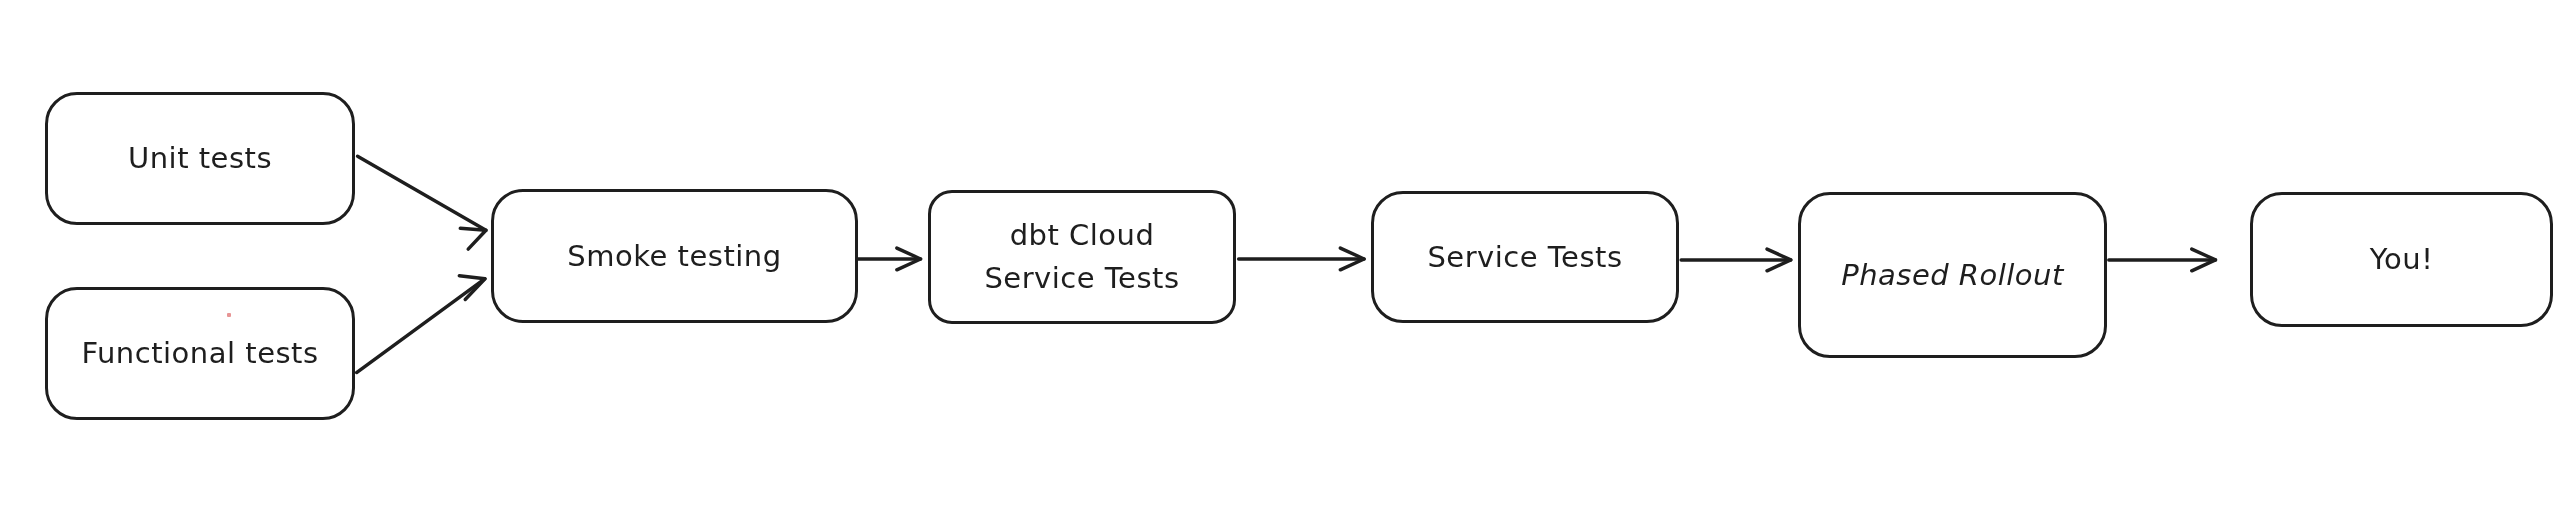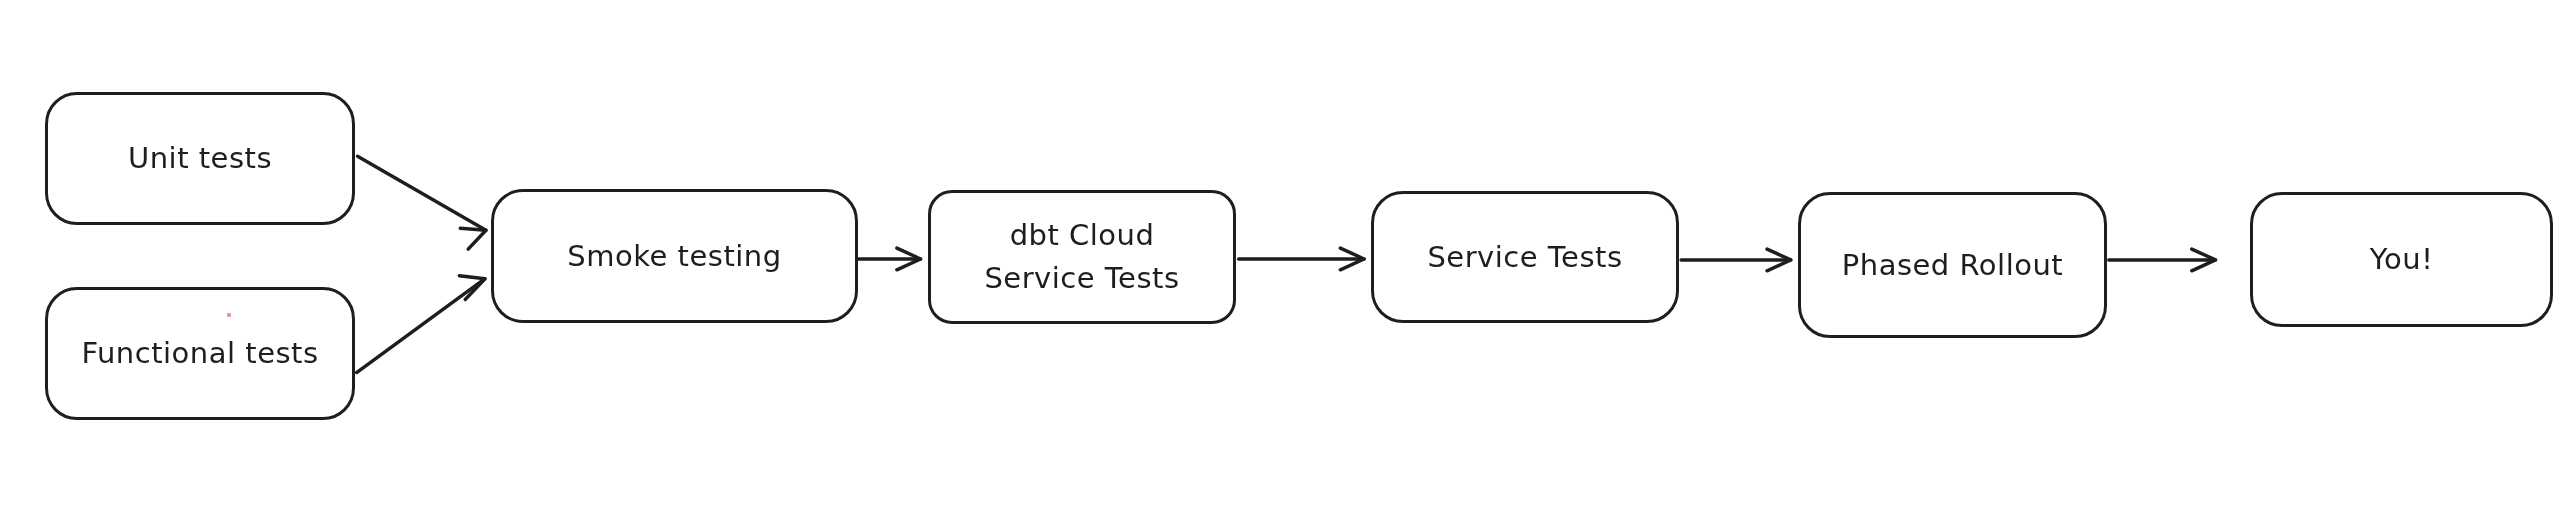--- a/index.html
+++ b/index.html
@@ -116,21 +116,21 @@
 
   <div class="node" style="left:928px; top:190px; width:308px; height:134px;border-radius:24px;">
     <div class="node-label">dbt Cloud
 Service Tests</div>
   </div>
 
   <div class="node" style="left:1371px; top:191px; width:308px; height:132px;">
     <div class="node-label">Service Tests</div>
   </div>
 
-  <div class="node" style="left:1798px; top:192px; width:309px; height:146px;">
+  <div class="node" style="left:1798px; top:192px; width:309px; height:166px;font-style:italic;">
     <div class="node-label">Phased Rollout</div>
   </div>
 
   <div class="node" style="left:2222px; top:192px; width:303px; height:135px;margin-left:28px;">
     <div class="node-label">You!</div>
   </div>
 
   <div id="stray-dot" style="background: rgb(223, 114, 114);"></div>
 
 </div>

